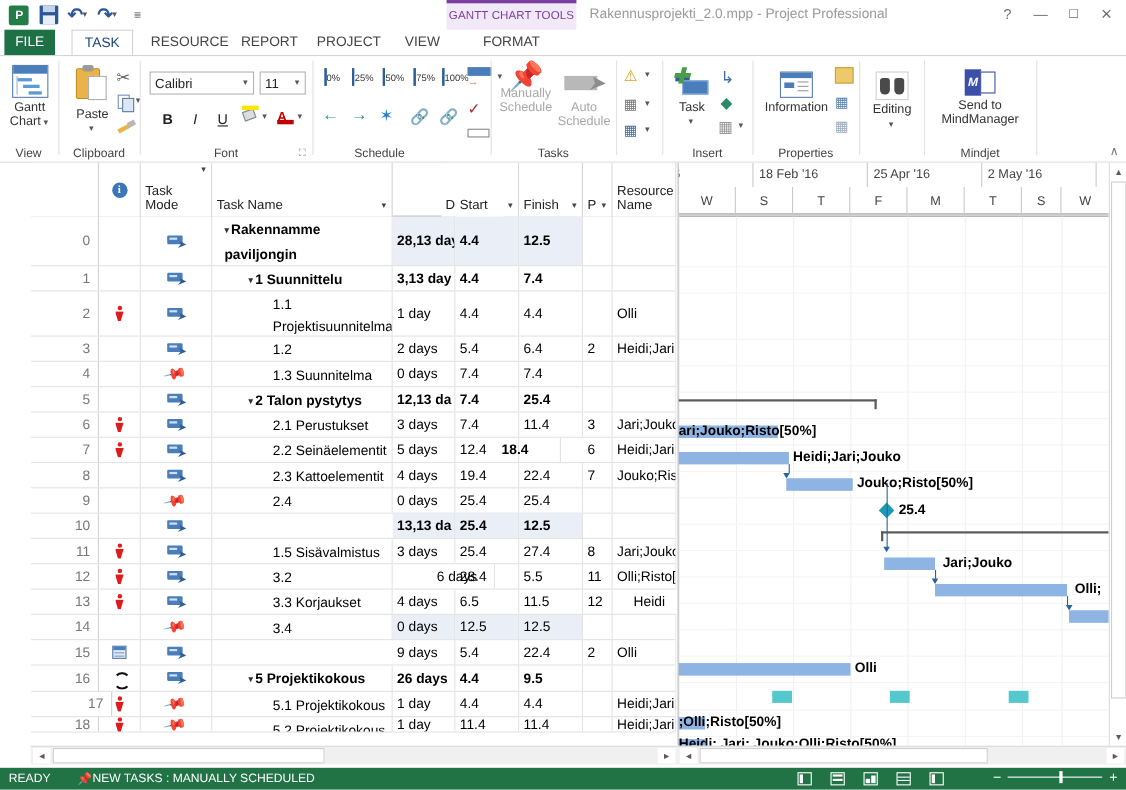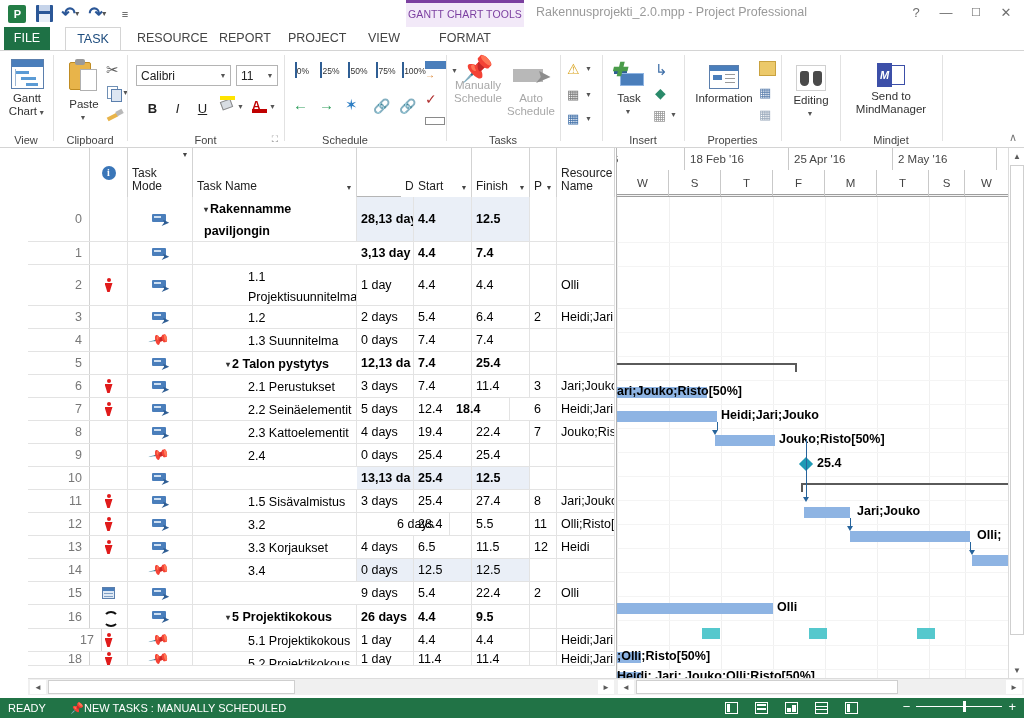--- a/index.html
+++ b/index.html
@@ -597,20 +597,23 @@
             <div class="cell idn" style="left: 0px; width: 62px;">1</div>
             <div class="cell ind" style="left: 62px; width: 38px;"></div>
             <div class="cell ind" style="left: 100px; width: 65px;">
               <span class="tm-auto">
                 <i class="b">
                   <i></i>
                 </i>
                 <i class="a">➤</i>
               </span>
             </div>
+            <div class="cell name bold" style="left: 165px; width: 164px;">
+              <span style="display:block;padding-left:30px"><span class="tri">▾</span><span>1 Suunnittelu</span></span>
+            </div>
             <div class="cell bold" style="left: 329px; width: 57px;">3,13 day</div>
             <div class="cell bold" style="left: 386px; width: 58px;">4.4</div>
             <div class="cell bold" style="left: 444px; width: 58px;">7.4</div>
             <div class="cell " style="left: 502px; width: 27px;"></div>
             <div class="cell " style="left: 529px; width: 58px;"></div>
           </div>
           <div class="row" style="height: 41px;">
             <div class="cell idn" style="left: 0px; width: 62px;">2</div>
             <div class="cell ind" style="left: 62px; width: 38px;">
               <span class="ind-person"></span>
@@ -840,21 +843,21 @@
                 <i class="a">➤</i>
               </span>
             </div>
             <div class="cell name" style="left: 165px; width: 164px;">
               <span style="display:block;padding-left:52px"><span>3.3 Korjaukset</span></span>
             </div>
             <div class="cell " style="left: 329px; width: 57px;">4 days</div>
             <div class="cell " style="left: 386px; width: 58px;">6.5</div>
             <div class="cell " style="left: 444px; width: 58px;">11.5</div>
             <div class="cell " style="left: 502px; width: 27px;">12</div>
-            <div class="cell " style="left: 529px; width: 58px; text-align: center;">Heidi</div>
+            <div class="cell " style="left: 544px; width: 58px; text-align: center;">Heidi</div>
           </div>
           <div class="row" style="height: 23px;">
             <div class="cell idn" style="left: 0px; width: 62px;">14</div>
             <div class="cell ind" style="left: 62px; width: 38px;"></div>
             <div class="cell ind" style="left: 100px; width: 65px;">
               <span class="tm-pin">📌</span>
             </div>
             <div class="cell name" style="left: 165px; width: 164px;">
               <span style="display:block;padding-left:52px"><span>3.4 Loppukatselmus</span></span>
             </div>

